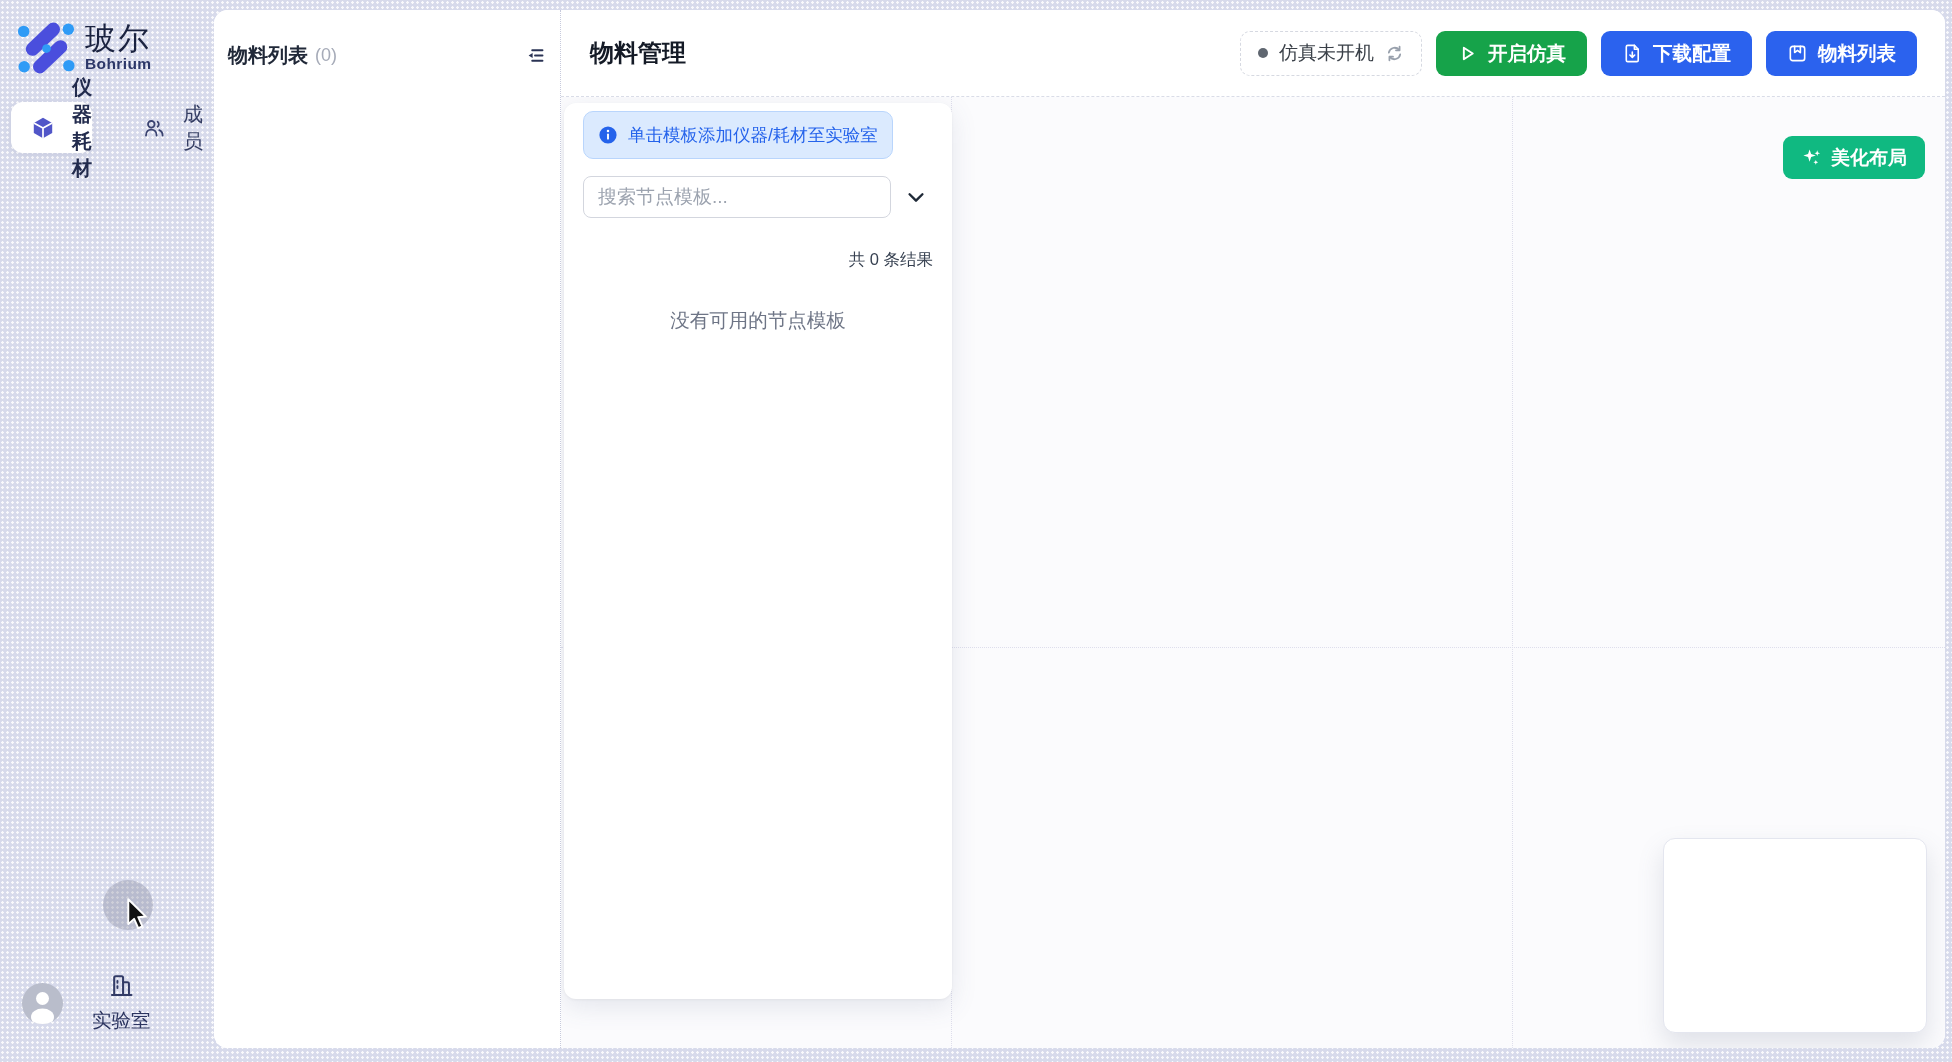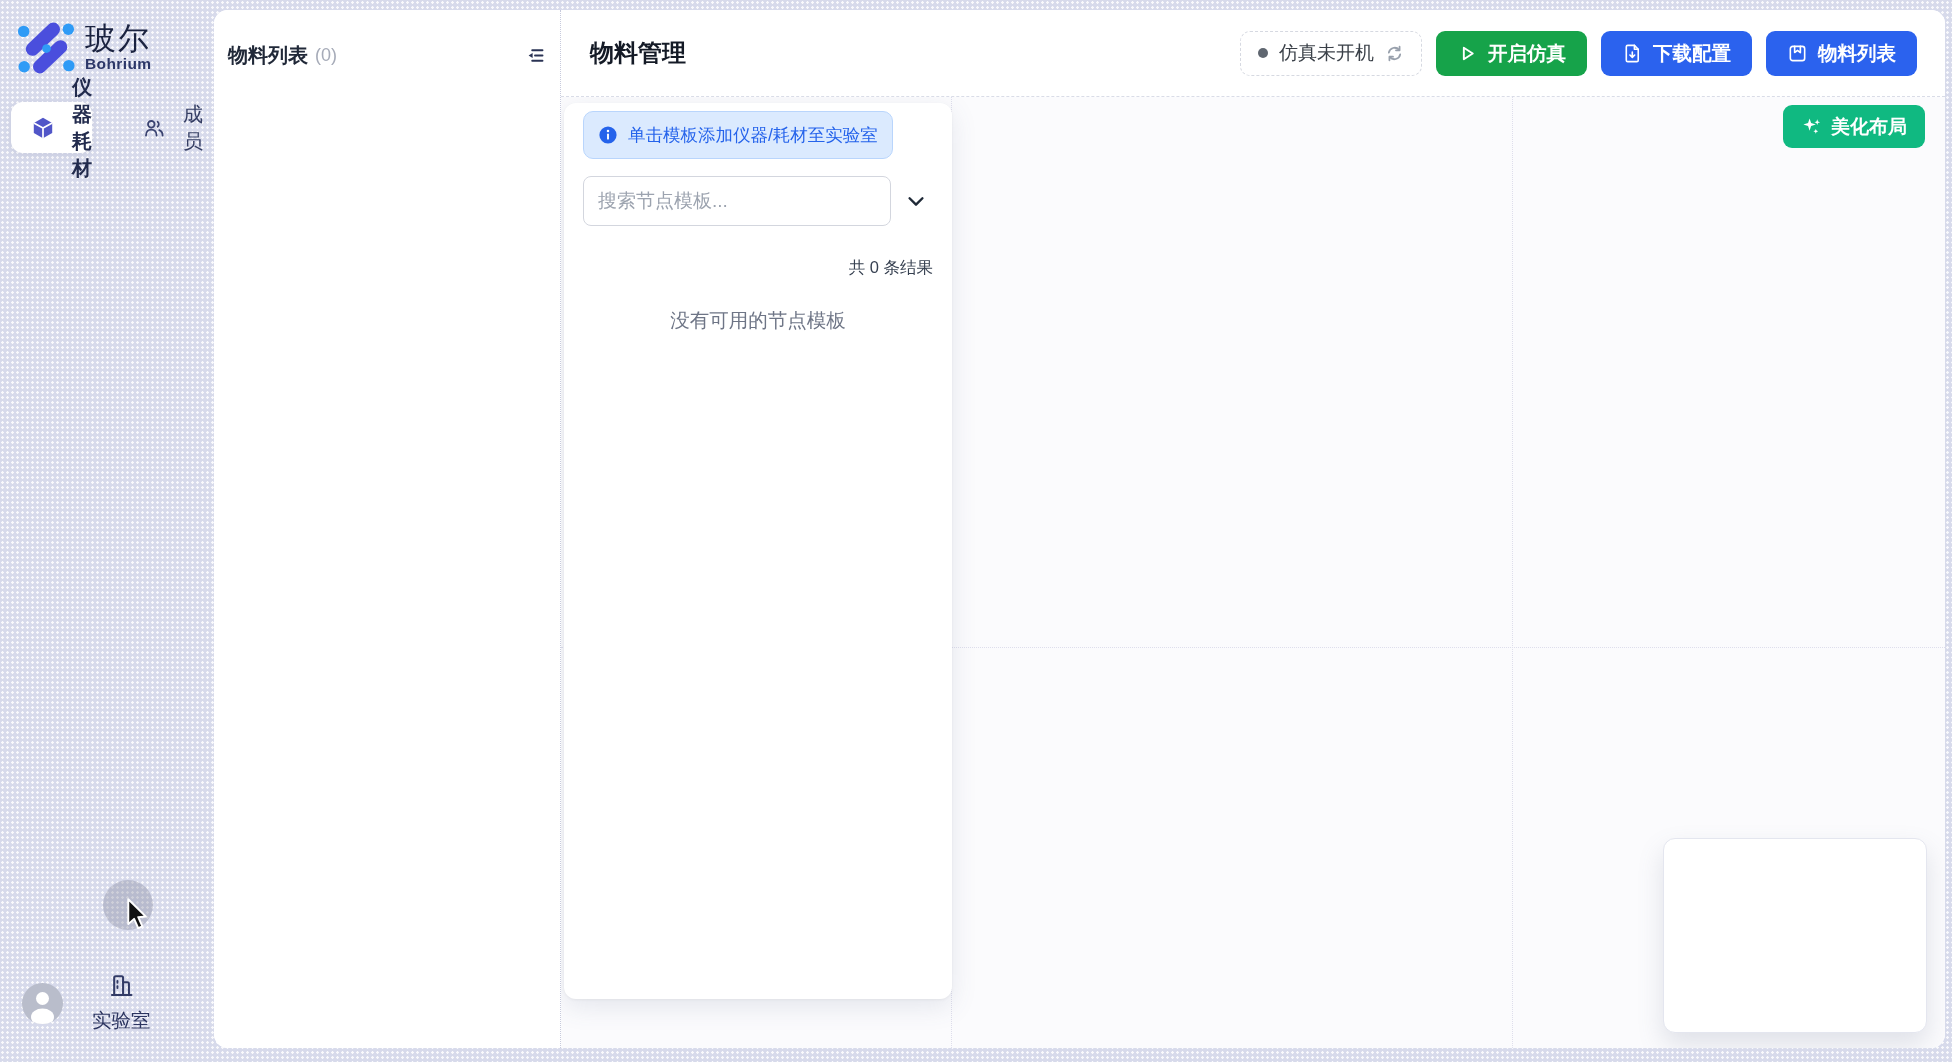--- a/index.html
+++ b/index.html
@@ -94,31 +94,31 @@
     padding:8px 19px 0 19px;
   }
   .info-banner {
     display:inline-flex; align-items:center; gap:10px;
     background:#dbeafe; border:1px solid #b9d5fc; border-radius:10px;
     height:48px; padding:0 14px;
     color:#2563eb; font-size:17.5px; cursor:pointer;
   }
   .search-row { margin-top:17px; display:flex; align-items:center; }
   .search-input {
-    width:308px; height:50px; border:1px solid #d3d6de; border-radius:8px;
+    width:308px; height:42px; border:1px solid #d3d6de; border-radius:8px;
     padding:0 14px; font-size:19px; color:#374151; background:#fff; outline:none;
     font-family:inherit;
   }
   .search-input::placeholder { color:#9ca3af; }
   .chevron-btn { margin-left:14px; cursor:pointer; display:flex; }
   .result-count { margin-top:31px; text-align:right; font-size:16.5px; color:#374151; }
-  .empty-text { margin-top:28px; text-align:center; font-size:19.5px; color:#6e7586; }
+  .empty-text { margin-top:36px; text-align:center; font-size:19.5px; color:#6e7586; }
 
   .beautify-btn {
-    position:absolute; top:8px; right:20px;
+    position:absolute; top:39px; right:20px;
     height:43px; display:inline-flex; align-items:center; gap:9px;
     padding:0 18px; border:none; border-radius:9px;
     background:#10b981; color:#fff; font-size:19px; font-weight:bold; cursor:pointer;
     font-family:inherit;
   }
 
   .minimap {
     position:absolute; right:18px; bottom:15px; width:264px; height:195px;
     background:#fff; border:1px solid #e4e6ef; border-radius:12px;
     box-shadow:0 12px 26px rgba(100,110,140,0.18);

